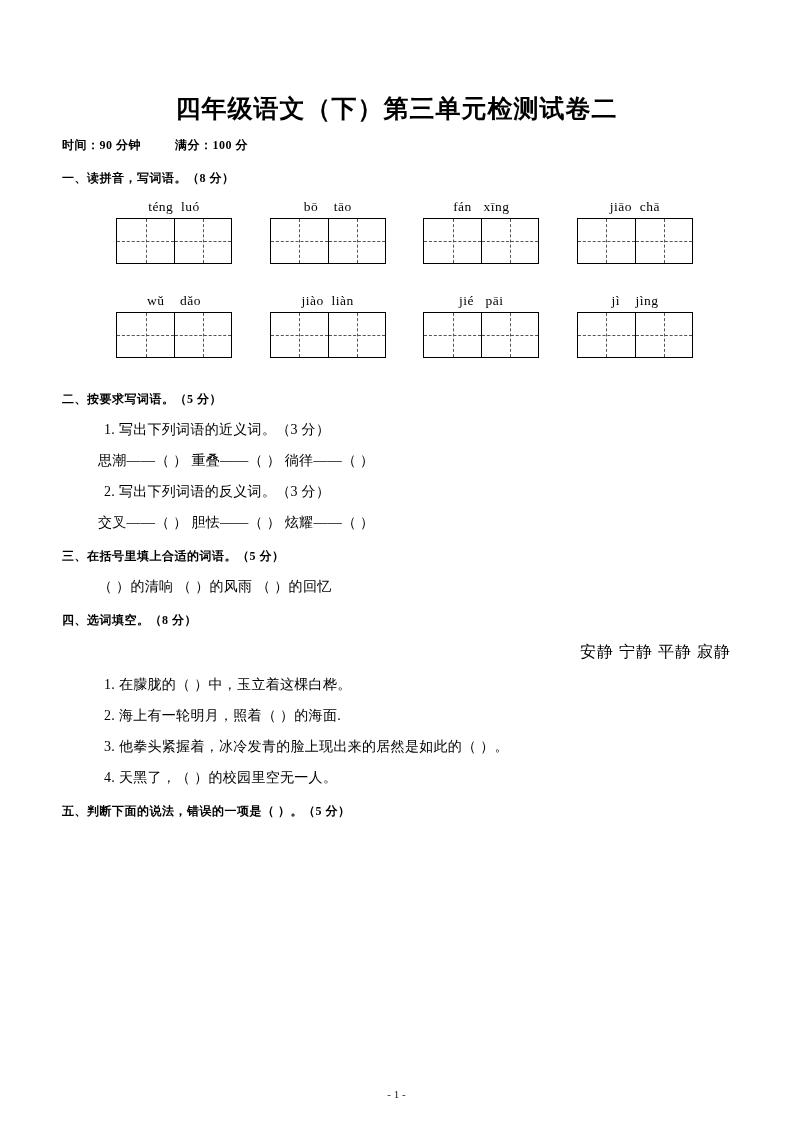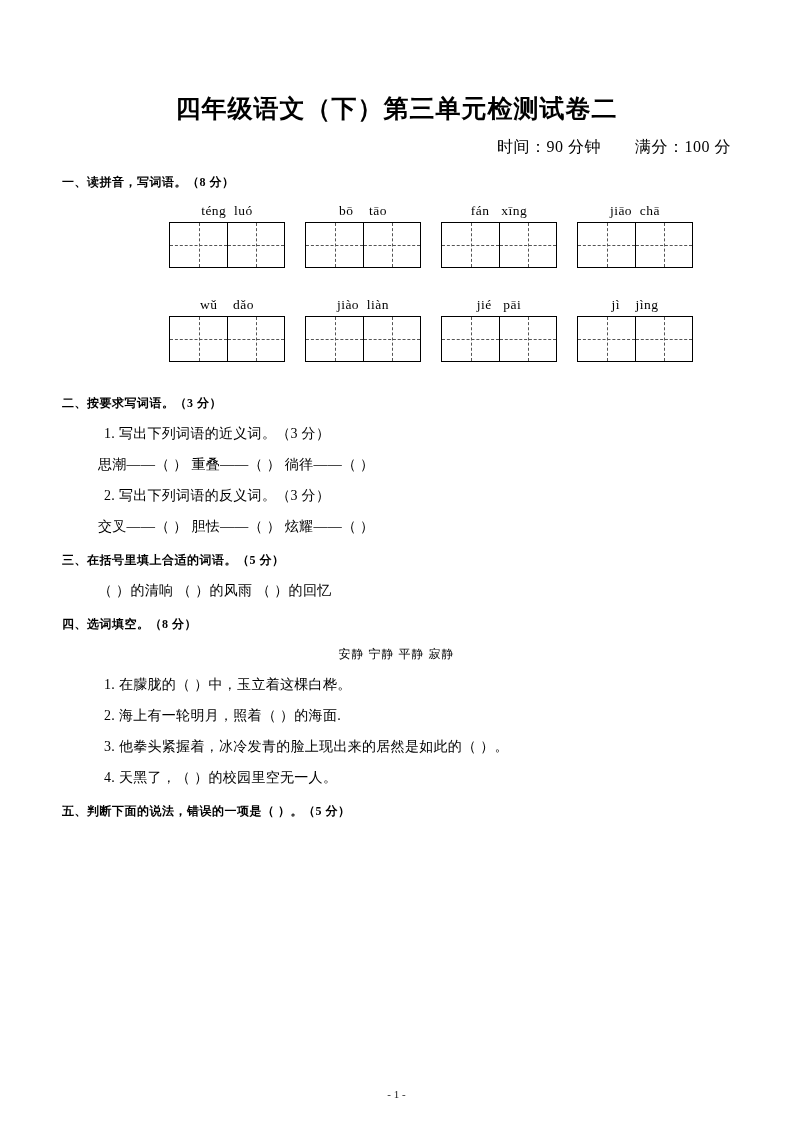--- a/index.html
+++ b/index.html
@@ -24,24 +24,25 @@
   }
   .doc-title {
     text-align: center;
     font-size: 25px;
     font-weight: bold;
     letter-spacing: 1px;
     margin: 20px 0 0 0;
     font-family: "Liberation Serif", "DejaVu Serif", serif;
   }
   .doc-subtitle {
-    text-align: right;
-    font-size: 16px;
+    text-align: left;
+    font-size: 12px;
     margin: 12px 0 0 0;
     letter-spacing: 0.5px;
+    font-weight: bold;
   }
   .doc-subtitle .gap {
     display: inline-block;
     width: 34px;
   }
   .section-head {
     font-size: 12px;
     font-weight: bold;
     margin: 16px 0 0 0;
     letter-spacing: 0.5px;
@@ -55,21 +56,21 @@
   .indent2 { padding-left: 36px; }
 
   
   .grid-block {
     margin-top: 12px;
     position: relative;
     height: 82px;
   }
   .grid-row {
     display: flex;
-    justify-content: flex-end;
+    justify-content: space-between;
     padding: 0 28px 0 44px;
   }
   .grid-cellgroup {
     width: 136px;
     text-align: center;
   }
   .pinyin {
     font-size: 13.5px;
     font-family: "Liberation Serif", "DejaVu Serif", serif;
     letter-spacing: 0.5px;
@@ -107,22 +108,22 @@
     content: "";
     position: absolute;
     top: 0; bottom: 0;
     left: 50%;
     border-left: 1px dashed #555;
   }
   .grid-row.second {
     margin-top: 4px;
   }
   .choices {
-    text-align: center;
-    font-size: 12px;
+    text-align: right;
+    font-size: 16px;
     margin-top: 13px;
     letter-spacing: 1px;
   }
   .footer {
     position: absolute;
     bottom: 22px;
     left: 0;
     width: 100%;
     text-align: center;
     font-size: 11px;
@@ -201,21 +202,21 @@
       <div class="grid-cellgroup">
         <div class="pinyin">jì    jìng</div>
         <div class="tianzi">
             <div class="half"></div>
             <div class="half"></div>
           </div>
       </div>
     </div>
   </div>
 
-  <div class="section-head">二、按要求写词语。（3 分）</div>
+  <div class="section-head">二、按要求写词语。（5 分）</div>
   <div class="q-line indent1">1. 写出下列词语的近义词。（3 分）</div>
   <div class="q-line indent2">思潮——（     ）      重叠——（     ）      徜徉——（     ）</div>
   <div class="q-line indent1">2. 写出下列词语的反义词。（3 分）</div>
   <div class="q-line indent2">交叉——（     ）      胆怯——（     ）      炫耀——（     ）</div>
 
   <div class="section-head">三、在括号里填上合适的词语。（5 分）</div>
   <div class="q-line indent2">（     ）的清响          （     ）的风雨          （     ）的回忆</div>
 
   <div class="section-head">四、选词填空。（8 分）</div>
   <div class="choices">安静  宁静  平静  寂静</div>

